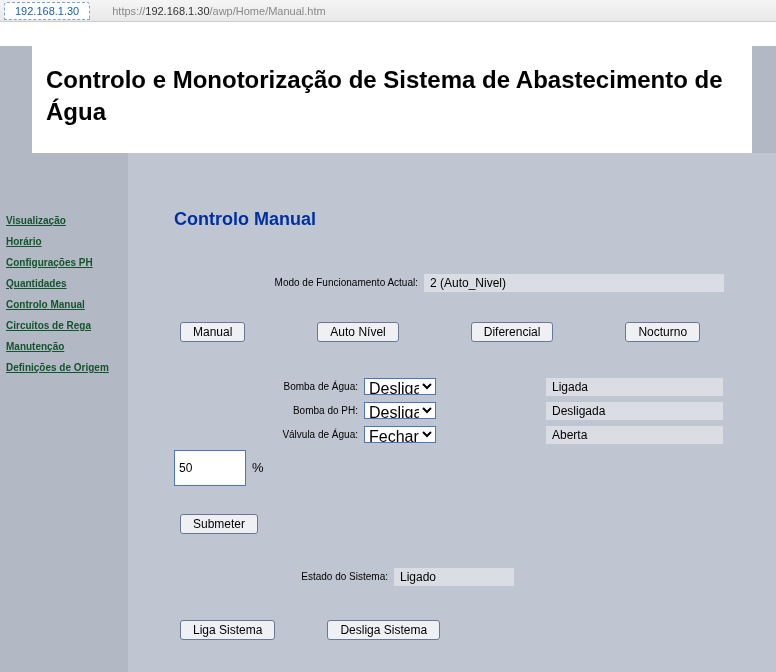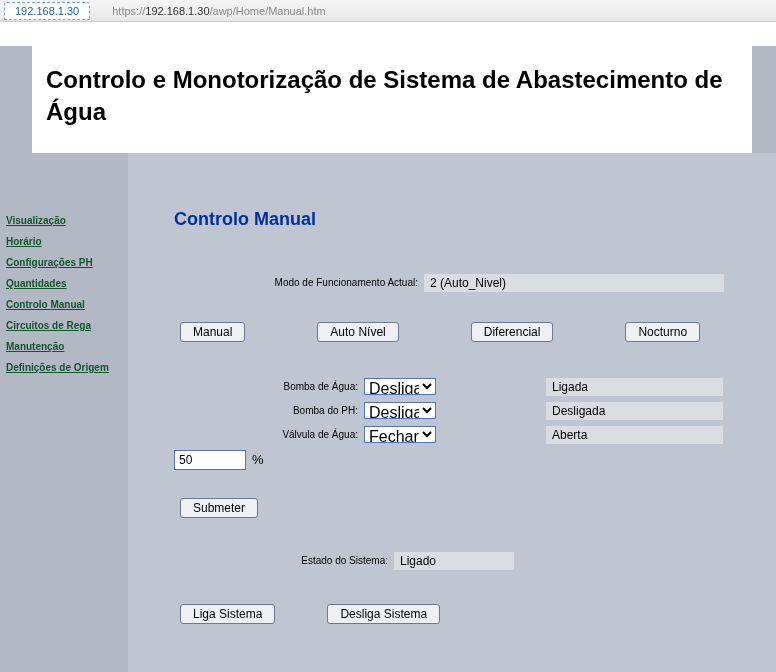--- a/index.html
+++ b/index.html
@@ -124,21 +124,21 @@
     border: 1px solid #4d72c8;
     background: #fff;
     font-size: 16px;
     height: 17px;
     width: 72px;
   }
   input[type=text] {
     border: 1px solid #4d72c8;
     background: #fff;
     font-size: 12px;
-    height: 20px;
+    height: 36px;
     width: 72px;
     padding: 0 4px;
   }
   .pct-suffix {
     margin-left: 6px;
     font-size: 13px;
   }
   .submit-row {
     margin: 28px 0 34px 6px;
   }

